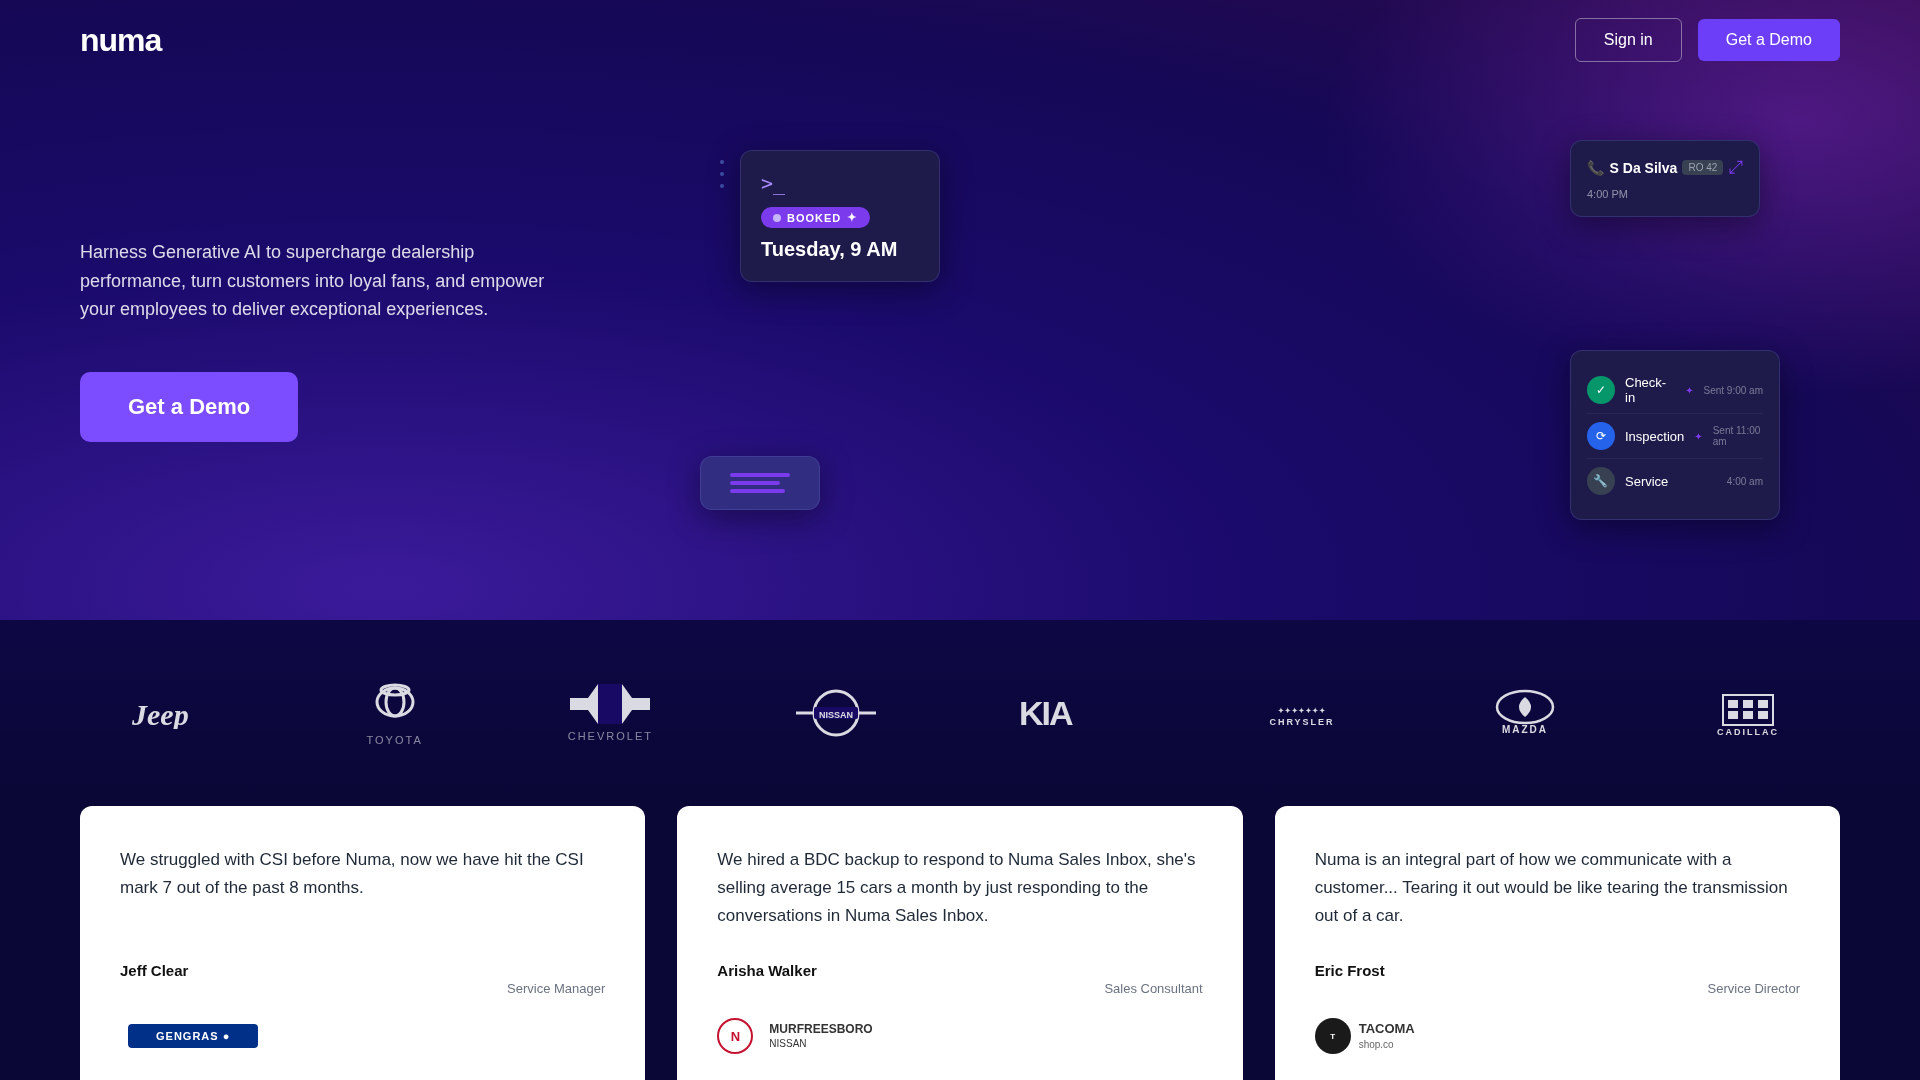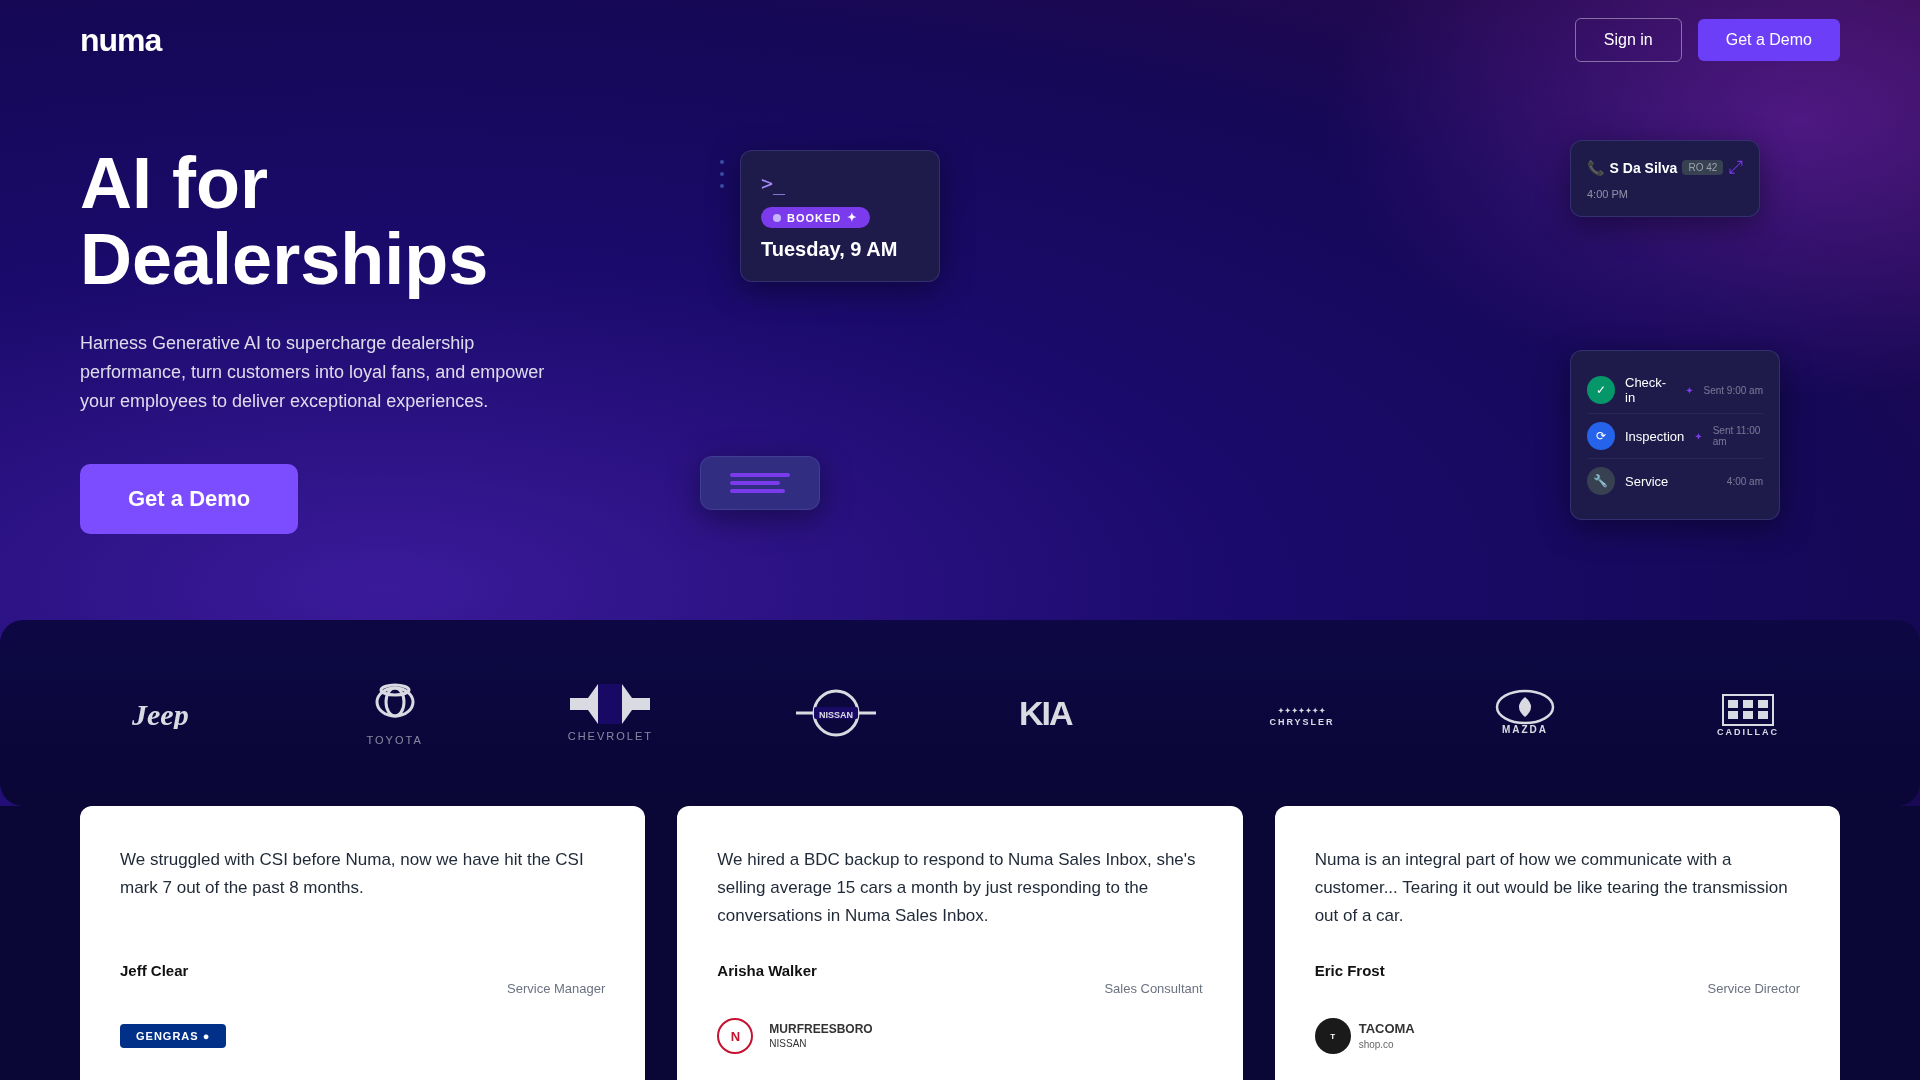--- a/index.html
+++ b/index.html
@@ -289,21 +289,20 @@
     }
     .tl-icon {
       font-size: 10px;
       color: #7c3aed;
     }
 
     
     .brands-section {
       background: linear-gradient(180deg, #0d0844 0%, #0a0635 100%);
       padding: 60px 80px;
-      border-radius: 23px;
     }
     .brands-row {
       display: flex;
       align-items: center;
       justify-content: space-around;
       flex-wrap: nowrap;
       gap: 40px;
     }
     .brand-item {
       display: flex;
@@ -358,23 +357,24 @@
     .logo-placeholder {
       height: 40px;
       display: flex;
       align-items: center;
     }
     .gengras-logo {
       background: #003087;
       color: #fff;
       font-size: 11px;
       font-weight: 700;
-      padding: 6px 16px;
+      padding: 6px 28px;
       border-radius: 4px;
       letter-spacing: 1px;
+      margin-left: 8px;
     }
     .nissan-logo-sm {
       font-size: 13px;
       font-weight: 800;
       color: #c41230;
       border: 2px solid #c41230;
       border-radius: 50%;
       width: 36px;
       height: 36px;
       display: flex;
@@ -418,21 +418,20 @@
   <nav>
     <div class="logo-text">numa</div>
     <div class="nav-right">
       <button class="btn-signin">Sign in</button>
       <button class="btn-get-demo-nav">Get a Demo</button>
     </div>
   </nav>
 
   <section class="hero">
     <div class="hero-left">
-      <h1 class="hero-title">AI for Dealerships</h1>
       <p class="hero-subtitle">Harness Generative AI to supercharge dealership performance, turn customers into loyal fans, and empower your employees to deliver exceptional experiences.</p>
       <button class="btn-get-demo-hero">Get a Demo</button>
     </div>
 
     <div class="hero-right">
 
       <div class="dots-grid">
         <div class="dot-item"></div>
         <div class="dot-item"></div>
         <div class="dot-item"></div>

